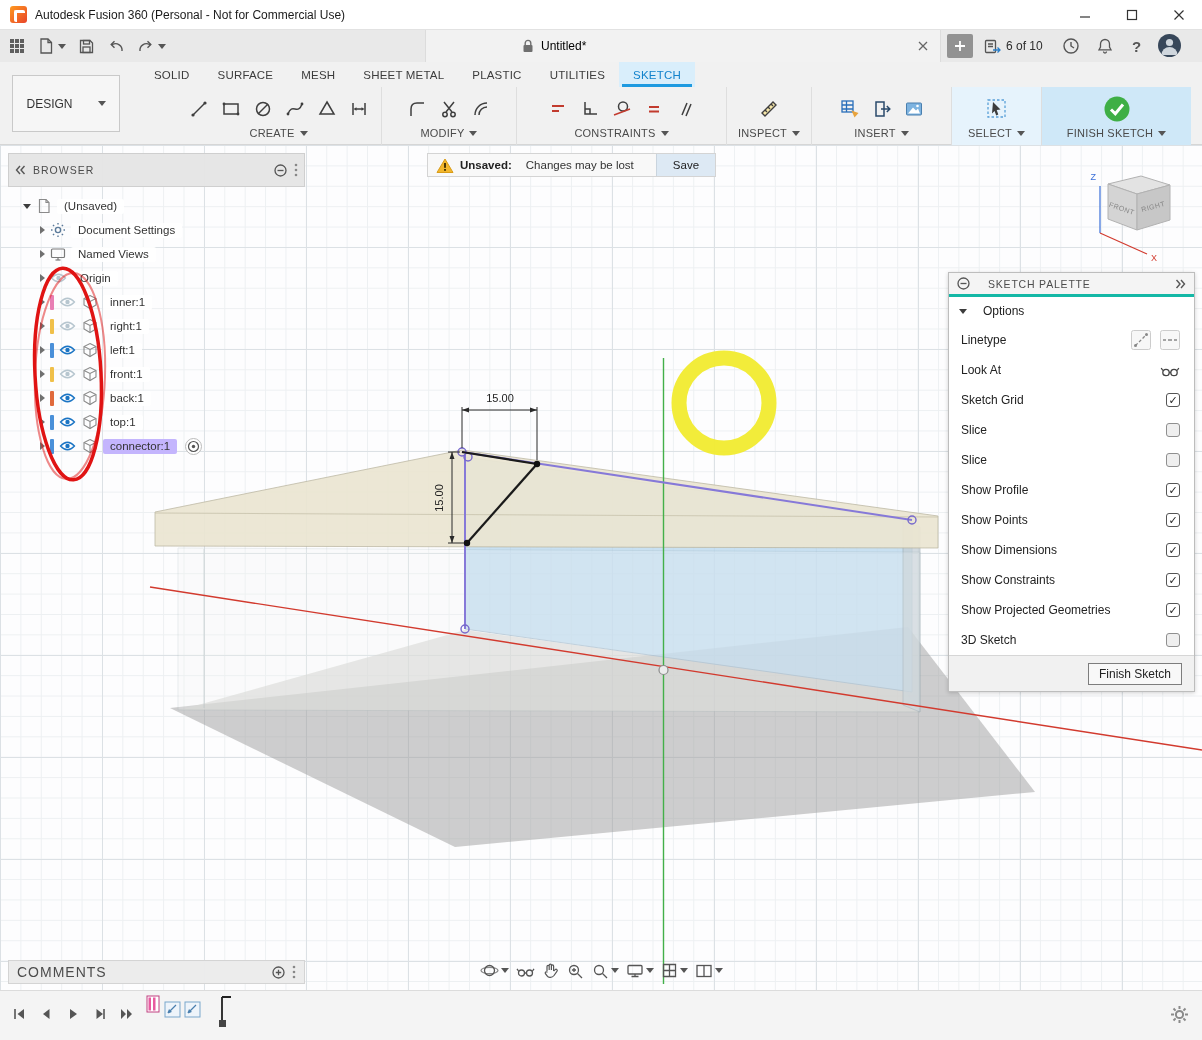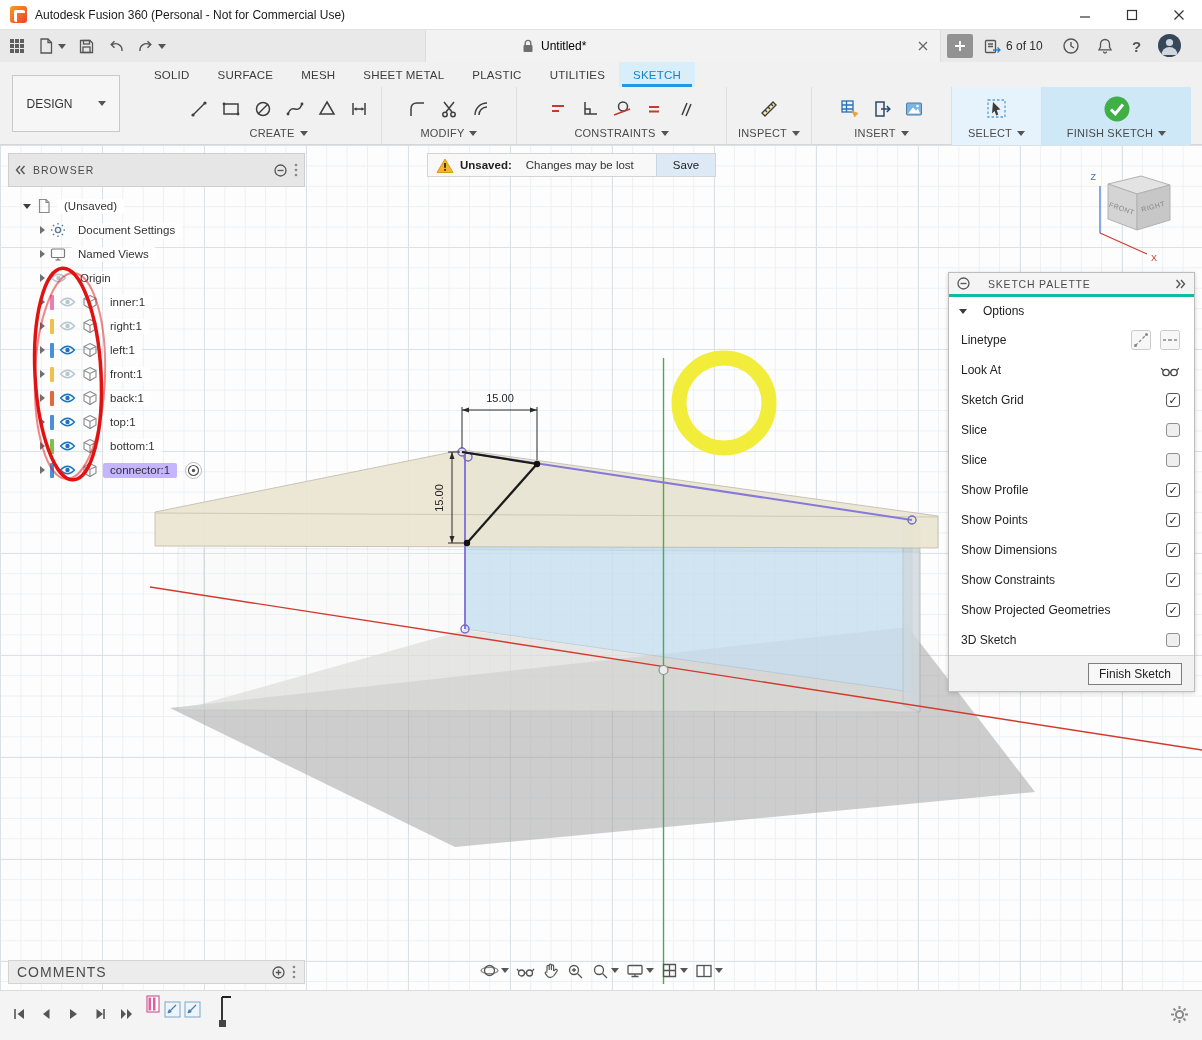--- a/index.html
+++ b/index.html
@@ -666,37 +666,20 @@
             </svg>
           </span>
         <span class="icon16">
             <svg width="16" height="16" fill="none" stroke="#8a8a8a" stroke-width="1.1">
               <path d="M8 1.5 L14 4.5 V11 L8 14.5 L2 11 V4.5 Z"></path>
               <path d="M2 4.5 L8 7.5 L14 4.5 M8 7.5 V14.5"></path>
             </svg>
           </span>
         <span class="blabel">top:1</span>
       </div>
-      <div class="brow comp">
-        <span class="tri"></span>
-        <span class="stripe" style="background: rgb(126, 192, 79);"></span>
-        <span class="eye on">
-            <svg width="17" height="12" viewBox="0 0 17 12">
-              <path d="M1.5 6 Q8.5 -1.5 15.5 6 Q8.5 13.5 1.5 6 Z" fill="none" stroke="currentColor" stroke-width="1.3"></path>
-              <circle cx="8.5" cy="6" r="2.2" fill="currentColor"></circle>
-            </svg>
-          </span>
-        <span class="icon16">
-            <svg width="16" height="16" fill="none" stroke="#8a8a8a" stroke-width="1.1">
-              <path d="M8 1.5 L14 4.5 V11 L8 14.5 L2 11 V4.5 Z"></path>
-              <path d="M2 4.5 L8 7.5 L14 4.5 M8 7.5 V14.5"></path>
-            </svg>
-          </span>
-        <span class="blabel">bottom:1</span>
-      </div>
       <div class="brow comp selected">
         <span class="tri"></span>
         <span class="stripe" style="background: rgb(74, 144, 217);"></span>
         <span class="eye on">
             <svg width="17" height="12" viewBox="0 0 17 12">
               <path d="M1.5 6 Q8.5 -1.5 15.5 6 Q8.5 13.5 1.5 6 Z" fill="none" stroke="currentColor" stroke-width="1.3"></path>
               <circle cx="8.5" cy="6" r="2.2" fill="currentColor"></circle>
             </svg>
           </span>
         <span class="icon16">

